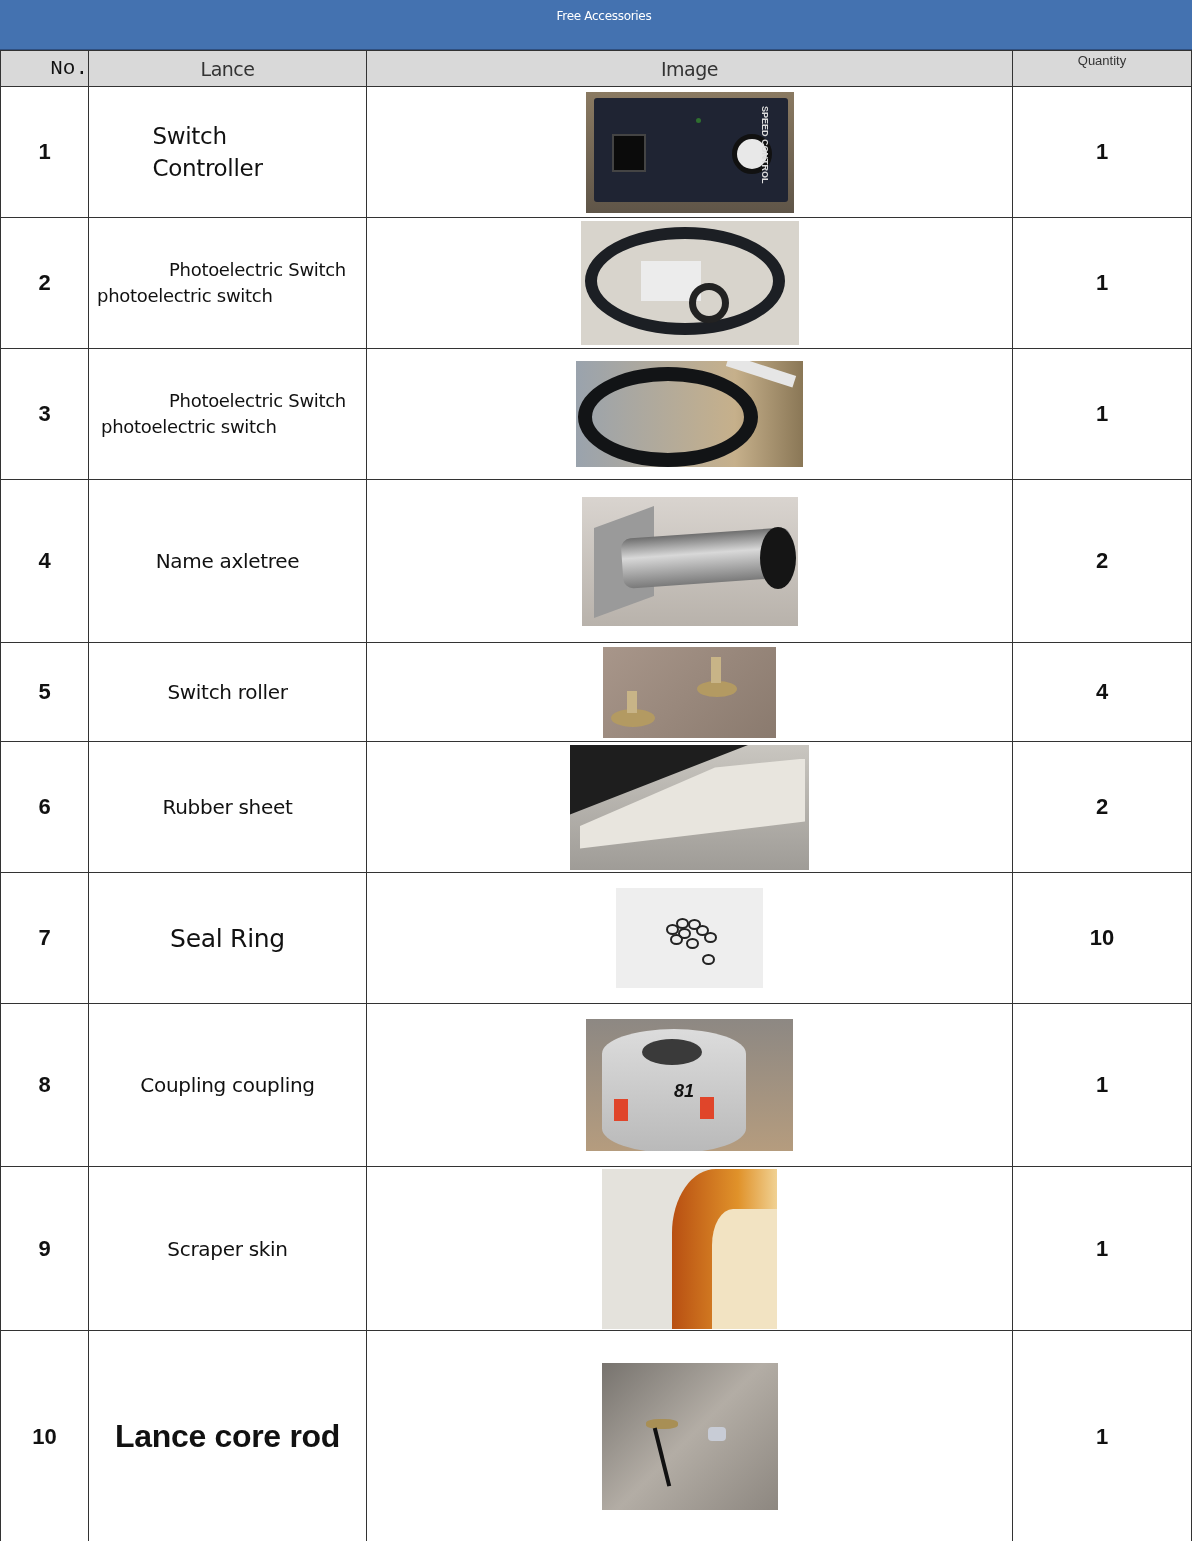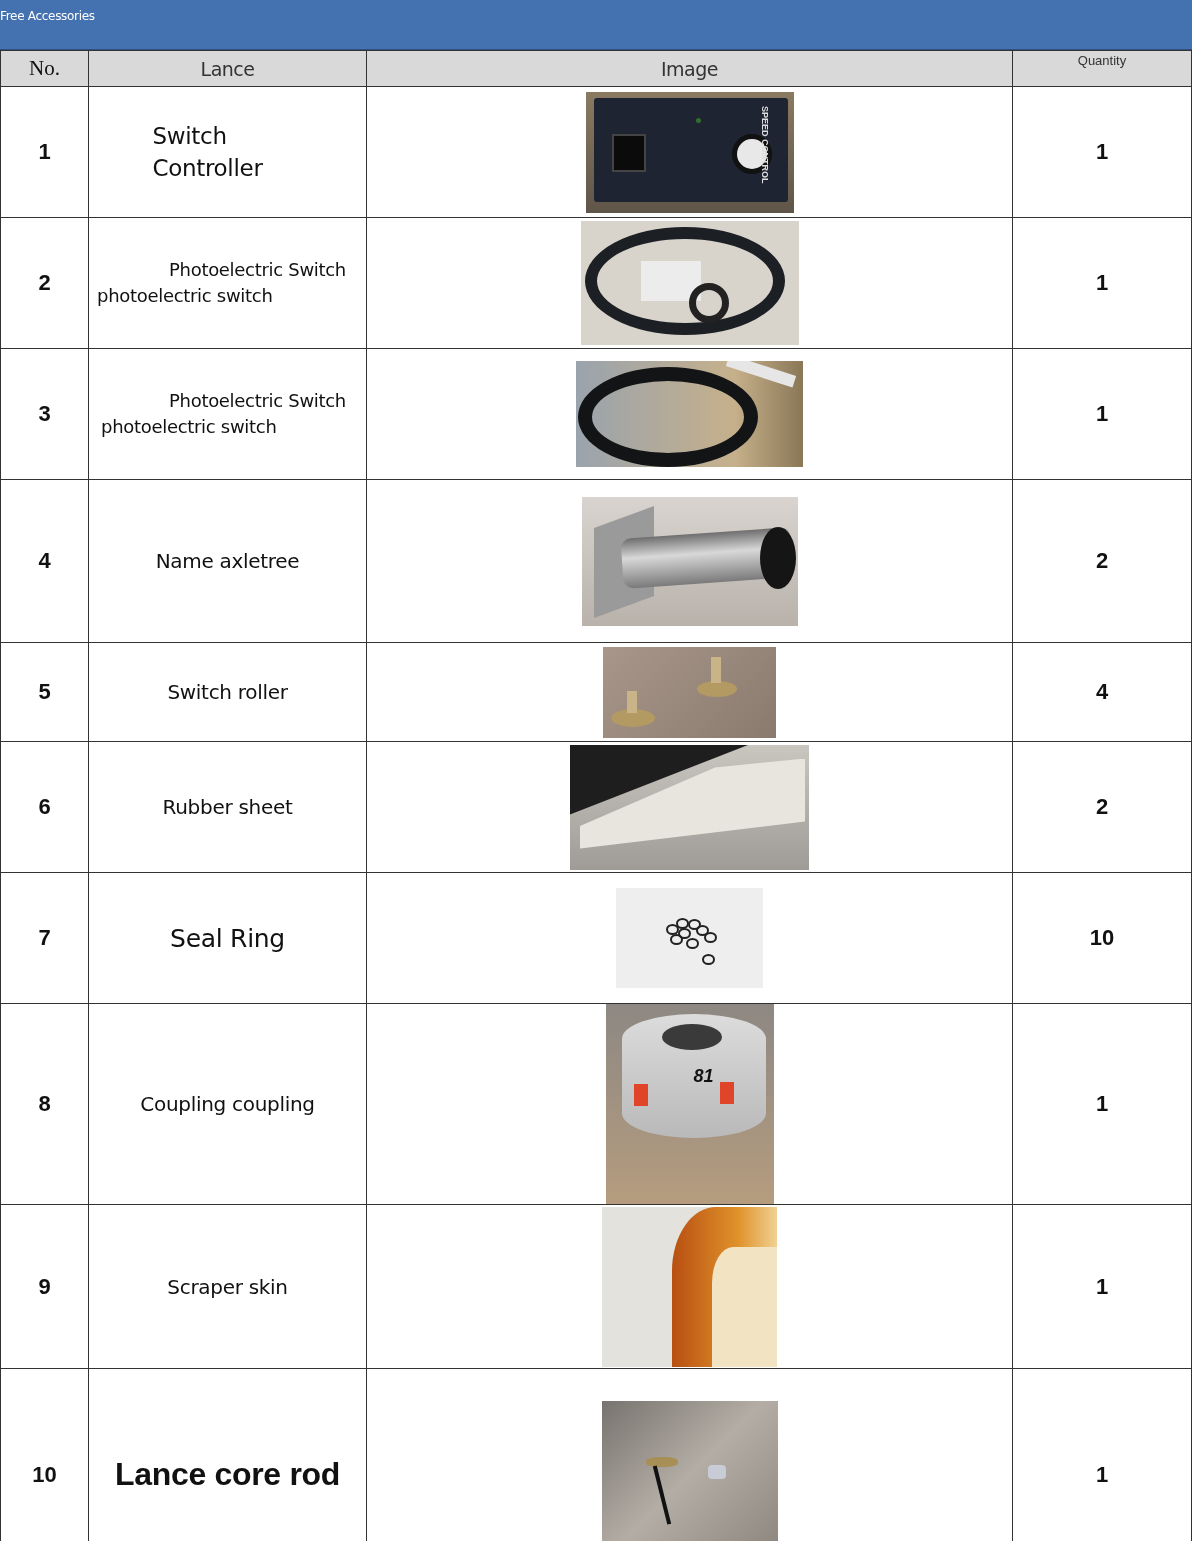--- a/index.html
+++ b/index.html
@@ -1,22 +1,22 @@
 <!DOCTYPE html>
 <html><head>
 <meta charset="utf-8">
 <style>
   html, body { margin:0; padding:0; background:#ffffff; }
   body { width:1192px; height:1541px; position:relative; overflow:hidden; font-family:"Liberation Sans", sans-serif; }
   .banner { position:absolute; left:0; top:0; width:1192px; height:50px; background:#4472b0; border-bottom:1px solid #2f4f80; box-sizing:border-box; }
-  .banner-title { position:absolute; left:0; right:0; top:9px; color:#ffffff; font-family:"DejaVu Sans", sans-serif; font-size:12px; letter-spacing:-0.3px; }
+  .banner-title { position:absolute; left:16px; right:0; top:9px; text-align:center; color:#ffffff; font-family:"DejaVu Sans", sans-serif; font-size:12px; letter-spacing:-0.3px; }
   table.acc { position:absolute; left:0; top:50px; border-collapse:collapse; table-layout:fixed; width:1191px; }
   table.acc td, table.acc th { border:1.5px solid #333; padding:0; vertical-align:middle; }
   table.acc th { background:#d9d9d9; height:33px; font-weight:normal; }
-  .h-no { font-family:Liberation Serif, serif; font-weight:bold; font-size:21px; text-align:center; color:#111; padding-top:4px; }
+  .h-no { font-family:Liberation Mono, monospace; font-weight:bold; font-size:21px; text-align:right; color:#111; padding-top:4px; }
   .h-name, .h-image { font-family:"DejaVu Sans", sans-serif; font-size:19px; color:#333; letter-spacing:-0.5px; }
   .h-qty { font-family:Liberation Sans, sans-serif; font-size:13px; color:#333; vertical-align:top !important; padding-top:2px !important; }
   .c-no { text-align:center; font-weight:bold; font-size:22px; color:#111; }
   .c-name { text-align:center; font-family:"DejaVu Sans", sans-serif; font-size:20px; color:#111; letter-spacing:-0.3px; }
   .c-qty { text-align:center; font-weight:bold; font-size:22px; color:#111; }
   .c-img { text-align:center; position:relative; }
   .photo { display:inline-block; vertical-align:middle; position:relative; overflow:hidden; }
   .name-two { display:inline-block; text-align:left; line-height:32px; font-size:23px; }
   .name-photo { font-size:18px; line-height:26px; text-align:left; }
   .name-photo .l1 { display:block; padding-left:80px; }
@@ -152,21 +152,21 @@
         <div style="position:absolute;left:86px;top:66px;width:9px;height:7px;border:2px solid #222;border-radius:50%;"></div>
       </div>
     </td>
     <td class="c-qty">10</td>
   </tr>
 
   <tr style="height:163px">
     <td class="c-no">8</td>
     <td class="c-name">Coupling coupling</td>
     <td class="c-img">
-      <div class="photo" style="width:168px;height:200px;background:linear-gradient(180deg,#8d8883 0%,#b59c7e 100%);">
+      <div class="photo" style="width:168px;height:132px;background:linear-gradient(180deg,#8d8883 0%,#b59c7e 100%);padding-left:39px;">
         <div style="position:absolute;left:16px;top:10px;width:144px;height:124px;border-radius:50% / 20%;background:linear-gradient(180deg,#dcdcdc 0%,#b9b9b9 100%);"></div>
         <div style="position:absolute;left:56px;top:20px;width:60px;height:26px;border-radius:50%;background:#3a3a3a;"></div>
         <div style="position:absolute;left:28px;top:80px;width:14px;height:22px;background:#e0452a;"></div>
         <div style="position:absolute;left:114px;top:78px;width:14px;height:22px;background:#e0452a;"></div>
         <div style="position:absolute;left:88px;top:62px;color:#111;font-size:18px;font-weight:bold;font-style:italic;">81</div>
       </div>
     </td>
     <td class="c-qty">1</td>
   </tr>
 

